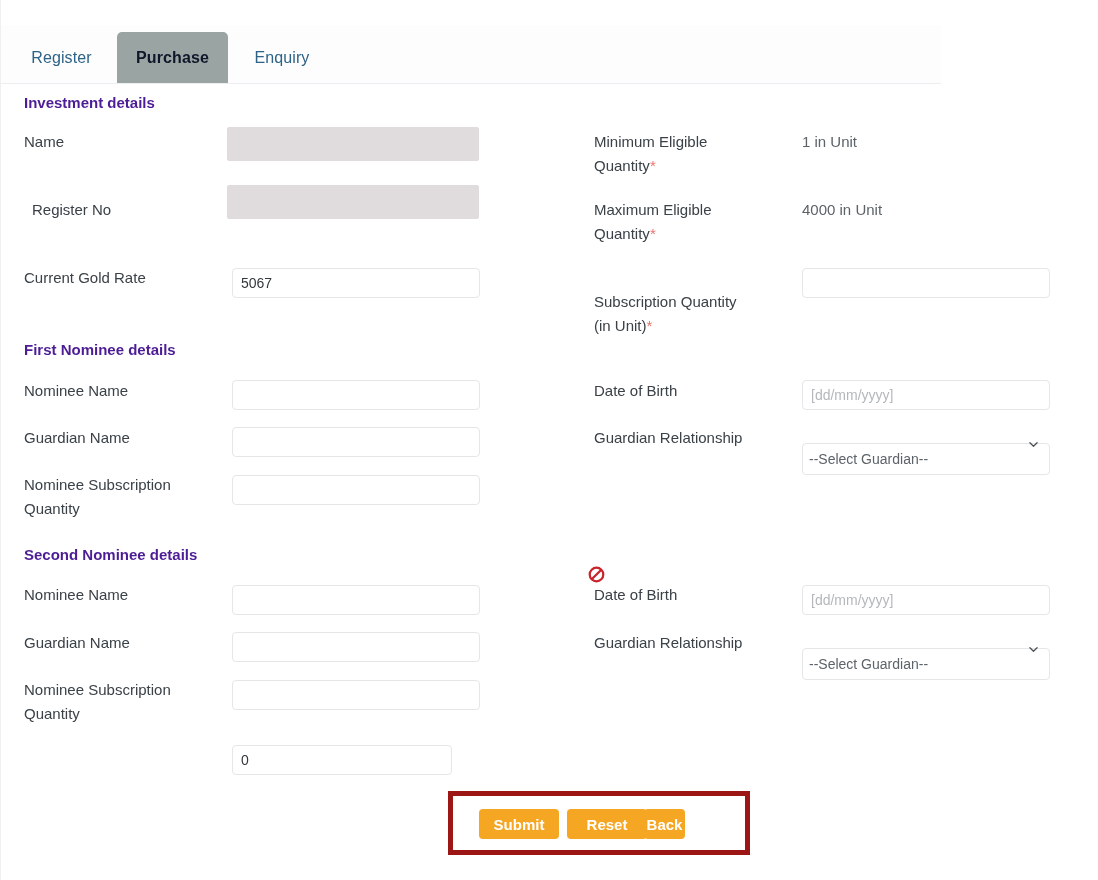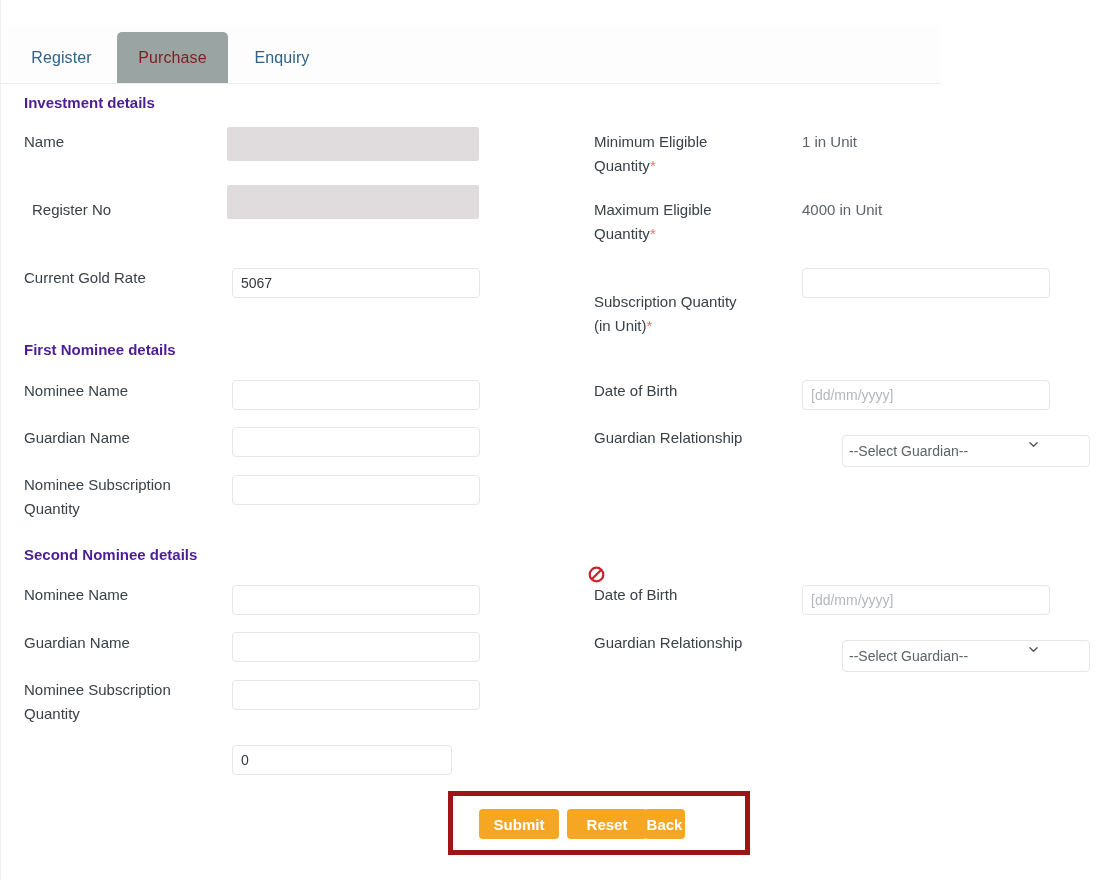--- a/index.html
+++ b/index.html
@@ -34,22 +34,22 @@
     align-items: center;
     justify-content: center;
     font-size: 16px;
     letter-spacing: .1px;
     cursor: pointer;
     white-space: nowrap;
   }
   .tab-inactive { color: #2e6387; font-weight: 500; }
   .tab-active {
     background: #9aa5a3;
-    color: #7f1d1d;
-    font-weight: normal;
+    color: #0f172a;
+    font-weight: bold;
     border-radius: 5px 5px 0 0;
   }
   #tab-register { left: 16px; width: 89px; }
   #tab-purchase { left: 116px; width: 111px; }
   #tab-enquiry  { left: 238px; width: 86px; }
 
   
   .form-area { position: absolute; left: 0; top: 59px; width: 1098px; height: 821px; }
 
   .section-title {
@@ -99,21 +99,21 @@
   select.inp {
     height: 32px;
     padding: 0 6px;
     color: #5c6369;
     font-size: 14px;
     background: #ffffff;
     appearance: none;
     -webkit-appearance: none;
   }
   .sel-wrap { position: absolute; }
-  .sel-wrap select { position: absolute; left: 0; top: 8px; margin-left: 40px; }
+  .sel-wrap select { position: absolute; left: 0; top: 16px; }
   .sel-chev {
     position: absolute;
     right: 12px; top: 50%;
     margin-top: -3px;
     width: 9px; height: 9px;
     pointer-events: none;
   }
 
   
   .no-entry-icon {

